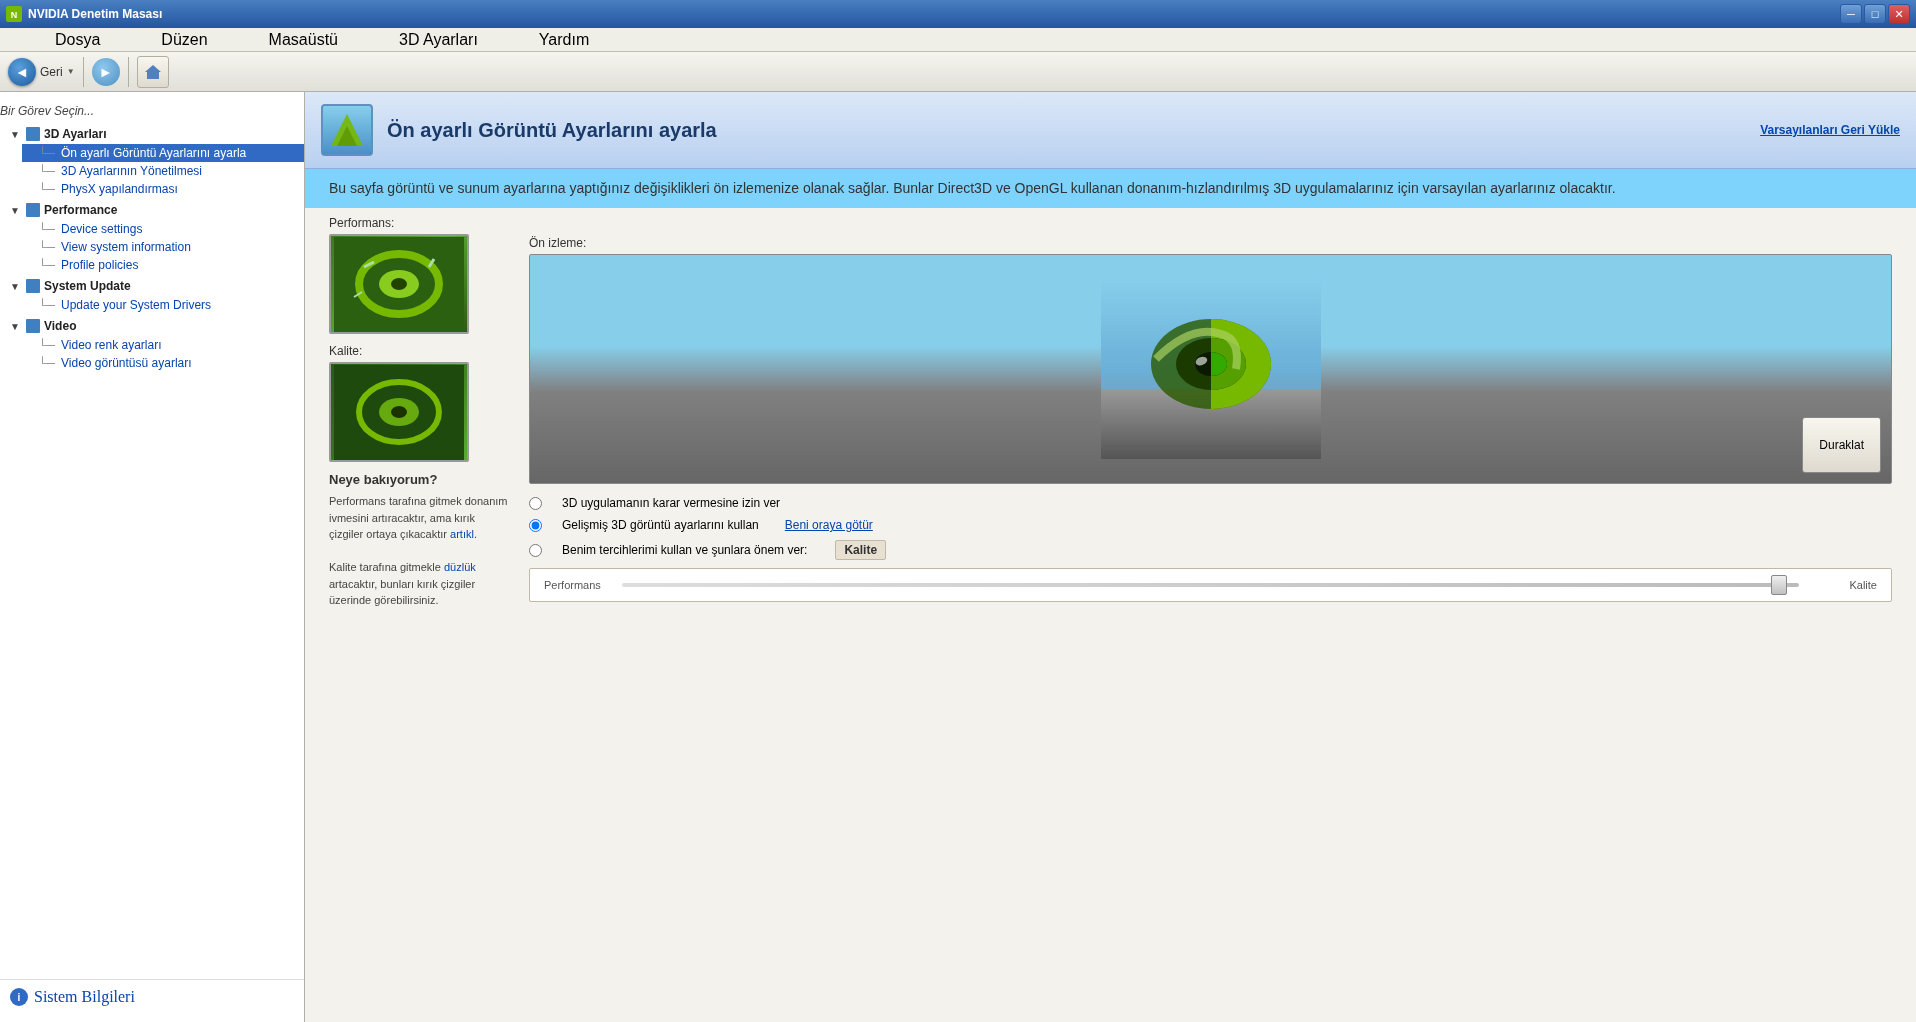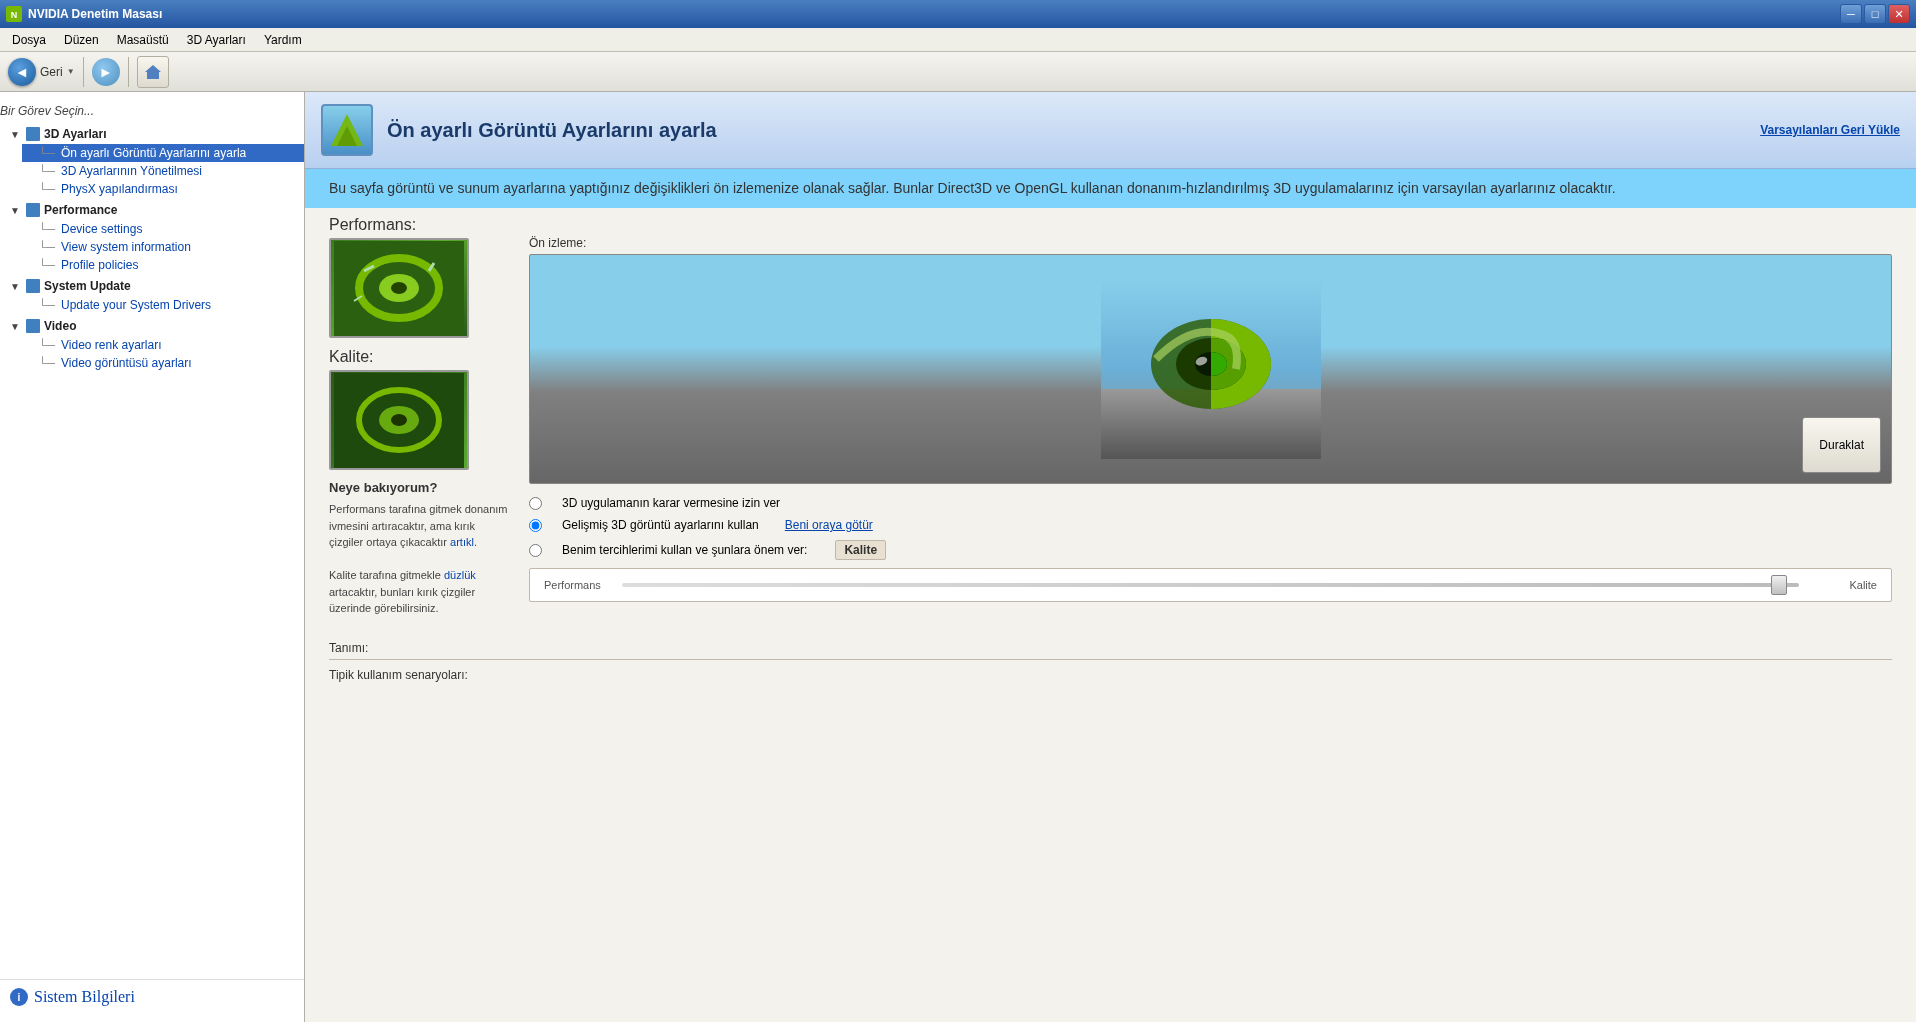--- a/index.html
+++ b/index.html
@@ -24,21 +24,21 @@
     
     .menu-bar {
       background: #F0EFE7;
       border-bottom: 1px solid #c0bdb0;
       height: 24px;
       display: flex;
       align-items: center;
       padding: 0 4px;
       gap: 2px;
     }
-    .menu-item { padding: 2px 8px; font-size: 12px; cursor: pointer; border-radius: 2px; }
+    .menu-item { padding: 2px 8px; font-size: 16px; cursor: pointer; border-radius: 2px; margin-left: 43px; }
 
     
     .toolbar {
       background: linear-gradient(to bottom, #f5f4ee, #e0dfd8);
       border-bottom: 1px solid #b0afa8;
       height: 40px;
       display: flex;
       align-items: center;
       padding: 0 8px;
       gap: 4px;
@@ -133,21 +133,21 @@
     }
 
     
     .content-body {
       padding: 8px 24px 16px;
       display: flex; gap: 20px;
     }
 
     
     .left-panel { width: 180px; flex-shrink: 0; }
-    .thumb-label { font-size: 16px; color: #333; margin-bottom: 4px; }
+    .thumb-label { font-size: 12px; color: #333; margin-bottom: 4px; }
     .thumb-img {
       width: 140px; height: 100px;
       border: 2px solid #999;
       border-radius: 2px;
       overflow: hidden;
       margin-bottom: 10px;
       background: #2a5a1a;
       display: flex; align-items: center; justify-content: center;
       cursor: pointer;
     }
@@ -493,20 +493,15 @@
             <span class="slider-label">Performans</span>
             <div class="slider-track">
               <div class="slider-thumb"></div>
             </div>
             <span class="slider-label" style="text-align:right;">Kalite</span>
           </div>
         </div>
       </div>
     </div>
 
-    <div class="definition-section">
-      <div class="definition-label">Tanımı:</div>
-      <div class="definition-separator"></div>
-      <div class="definition-label">Tipik kullanım senaryoları:</div>
-    </div>
 
   </div>
 </div>
 
 </body></html>

